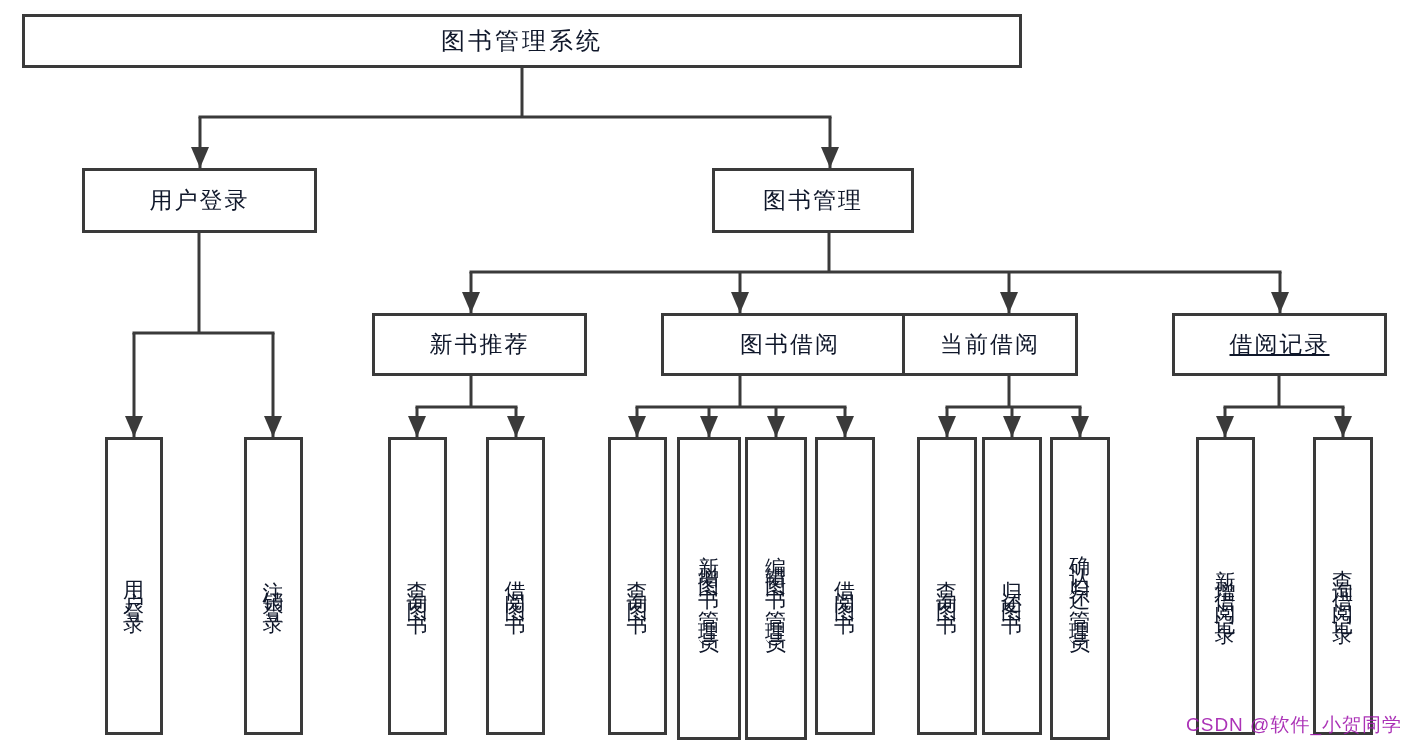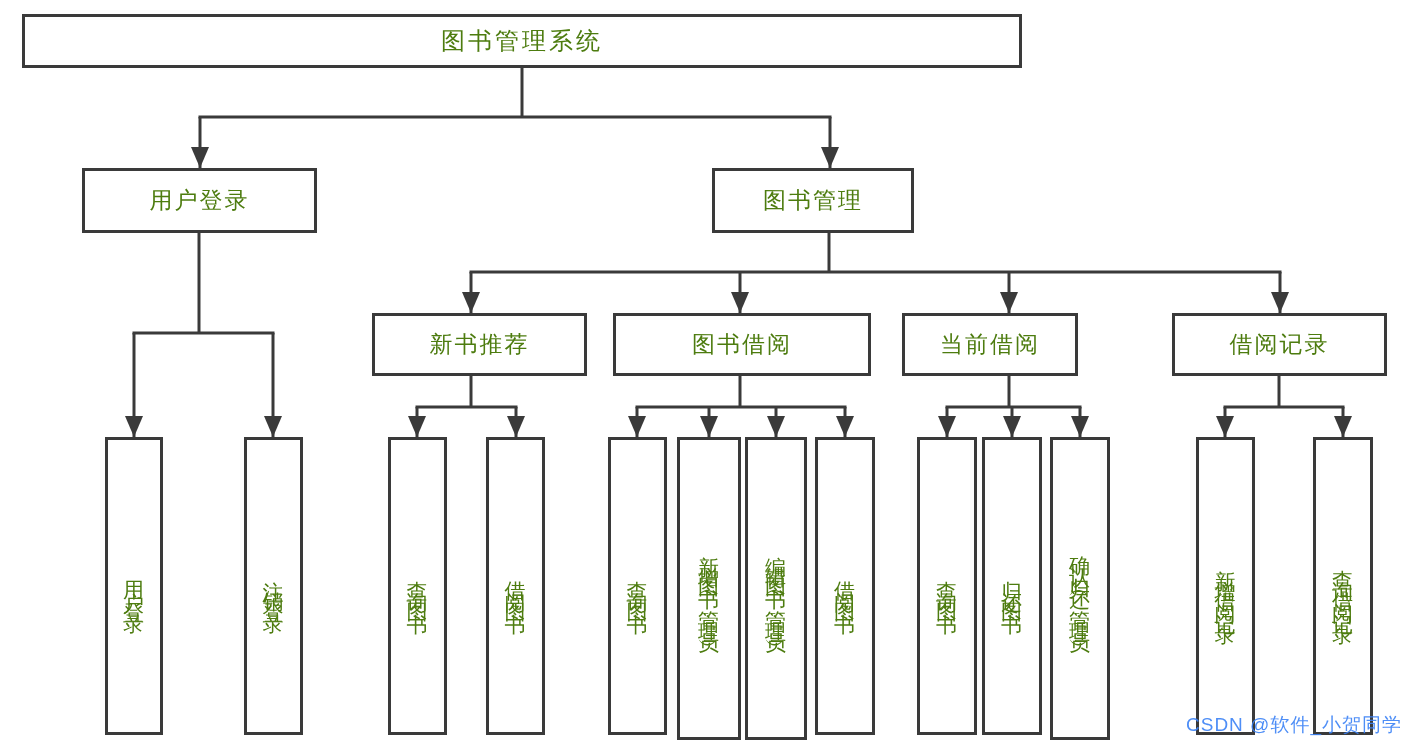--- a/index.html
+++ b/index.html
@@ -18,62 +18,62 @@
     width: 1405px; height: 747px;
     z-index: 1;
   }
   .node {
     position: absolute;
     background: #ffffff;
     border: 3px solid #3a3a3a;
     display: flex;
     align-items: center;
     justify-content: center;
-    color: #4d7c0f;
+    color: #0f172a;
     z-index: 2;
   }
   .h-label { font-size: 23px; letter-spacing: 2px; white-space: nowrap; }
   .root-label { font-size: 24px; letter-spacing: 3px; }
   .leaf { top: 437px; height: 298px; }
   .leaf.tall { height: 303px; }
   .v-label {
     writing-mode: vertical-rl;
     text-orientation: mixed;
     font-size: 21px;
     letter-spacing: 11px;
     line-height: 1;
     white-space: nowrap;
   }
   
   #n-root            { left: 22px;   top: 14px;  width: 1000px; height: 54px; }
   #n-user-login      { left: 82px;   top: 168px; width: 235px;  height: 65px; }
   #n-book-mgmt       { left: 712px;  top: 168px; width: 202px;  height: 65px; }
   #n-new-book-rec    { left: 364px;  top: 313px; width: 215px;  height: 63px; margin-left: 8px; }
-  #n-book-borrow     { left: 613px;  top: 313px; width: 258px;  height: 63px; }
+  #n-book-borrow     { left: 661px;  top: 313px; width: 258px;  height: 63px; }
   #n-current-borrow  { left: 902px;  top: 313px; width: 176px;  height: 63px; }
-  #n-borrow-records  { left: 1172px; top: 313px; width: 215px;  height: 63px; }
+  #n-borrow-records  { left: 1172px; top: 313px; width: 215px;  height: 63px; text-decoration: underline; }
   #n-ul-login        { left: 105px;  width: 58px; }
   #n-ul-logout       { left: 244px;  width: 59px; }
   #n-nbr-query       { left: 388px;  width: 59px; }
   #n-nbr-borrow      { left: 486px;  width: 59px; }
   #n-bb-query        { left: 608px;  width: 59px; }
   #n-bb-add          { left: 677px;  width: 64px; }
   #n-bb-edit         { left: 745px;  width: 62px; }
   #n-bb-borrow       { left: 815px;  width: 60px; }
   #n-cb-query        { left: 917px;  width: 60px; }
   #n-cb-return       { left: 982px;  width: 60px; }
   #n-cb-confirm      { left: 1050px; width: 60px; }
   #n-br-add          { left: 1196px; width: 59px; }
   #n-br-query        { left: 1313px; width: 60px; }
   #watermark {
     position: absolute;
     left: 1186px;
     top: 712px;
     font-size: 19px;
-    color: #3b82f6;
+    color: #a21caf;
     opacity: 0.9;
     white-space: nowrap;
     z-index: 3;
     letter-spacing: 1px;
   }
 </style>
 </head>
 <body>
 
 <div id="canvas">

